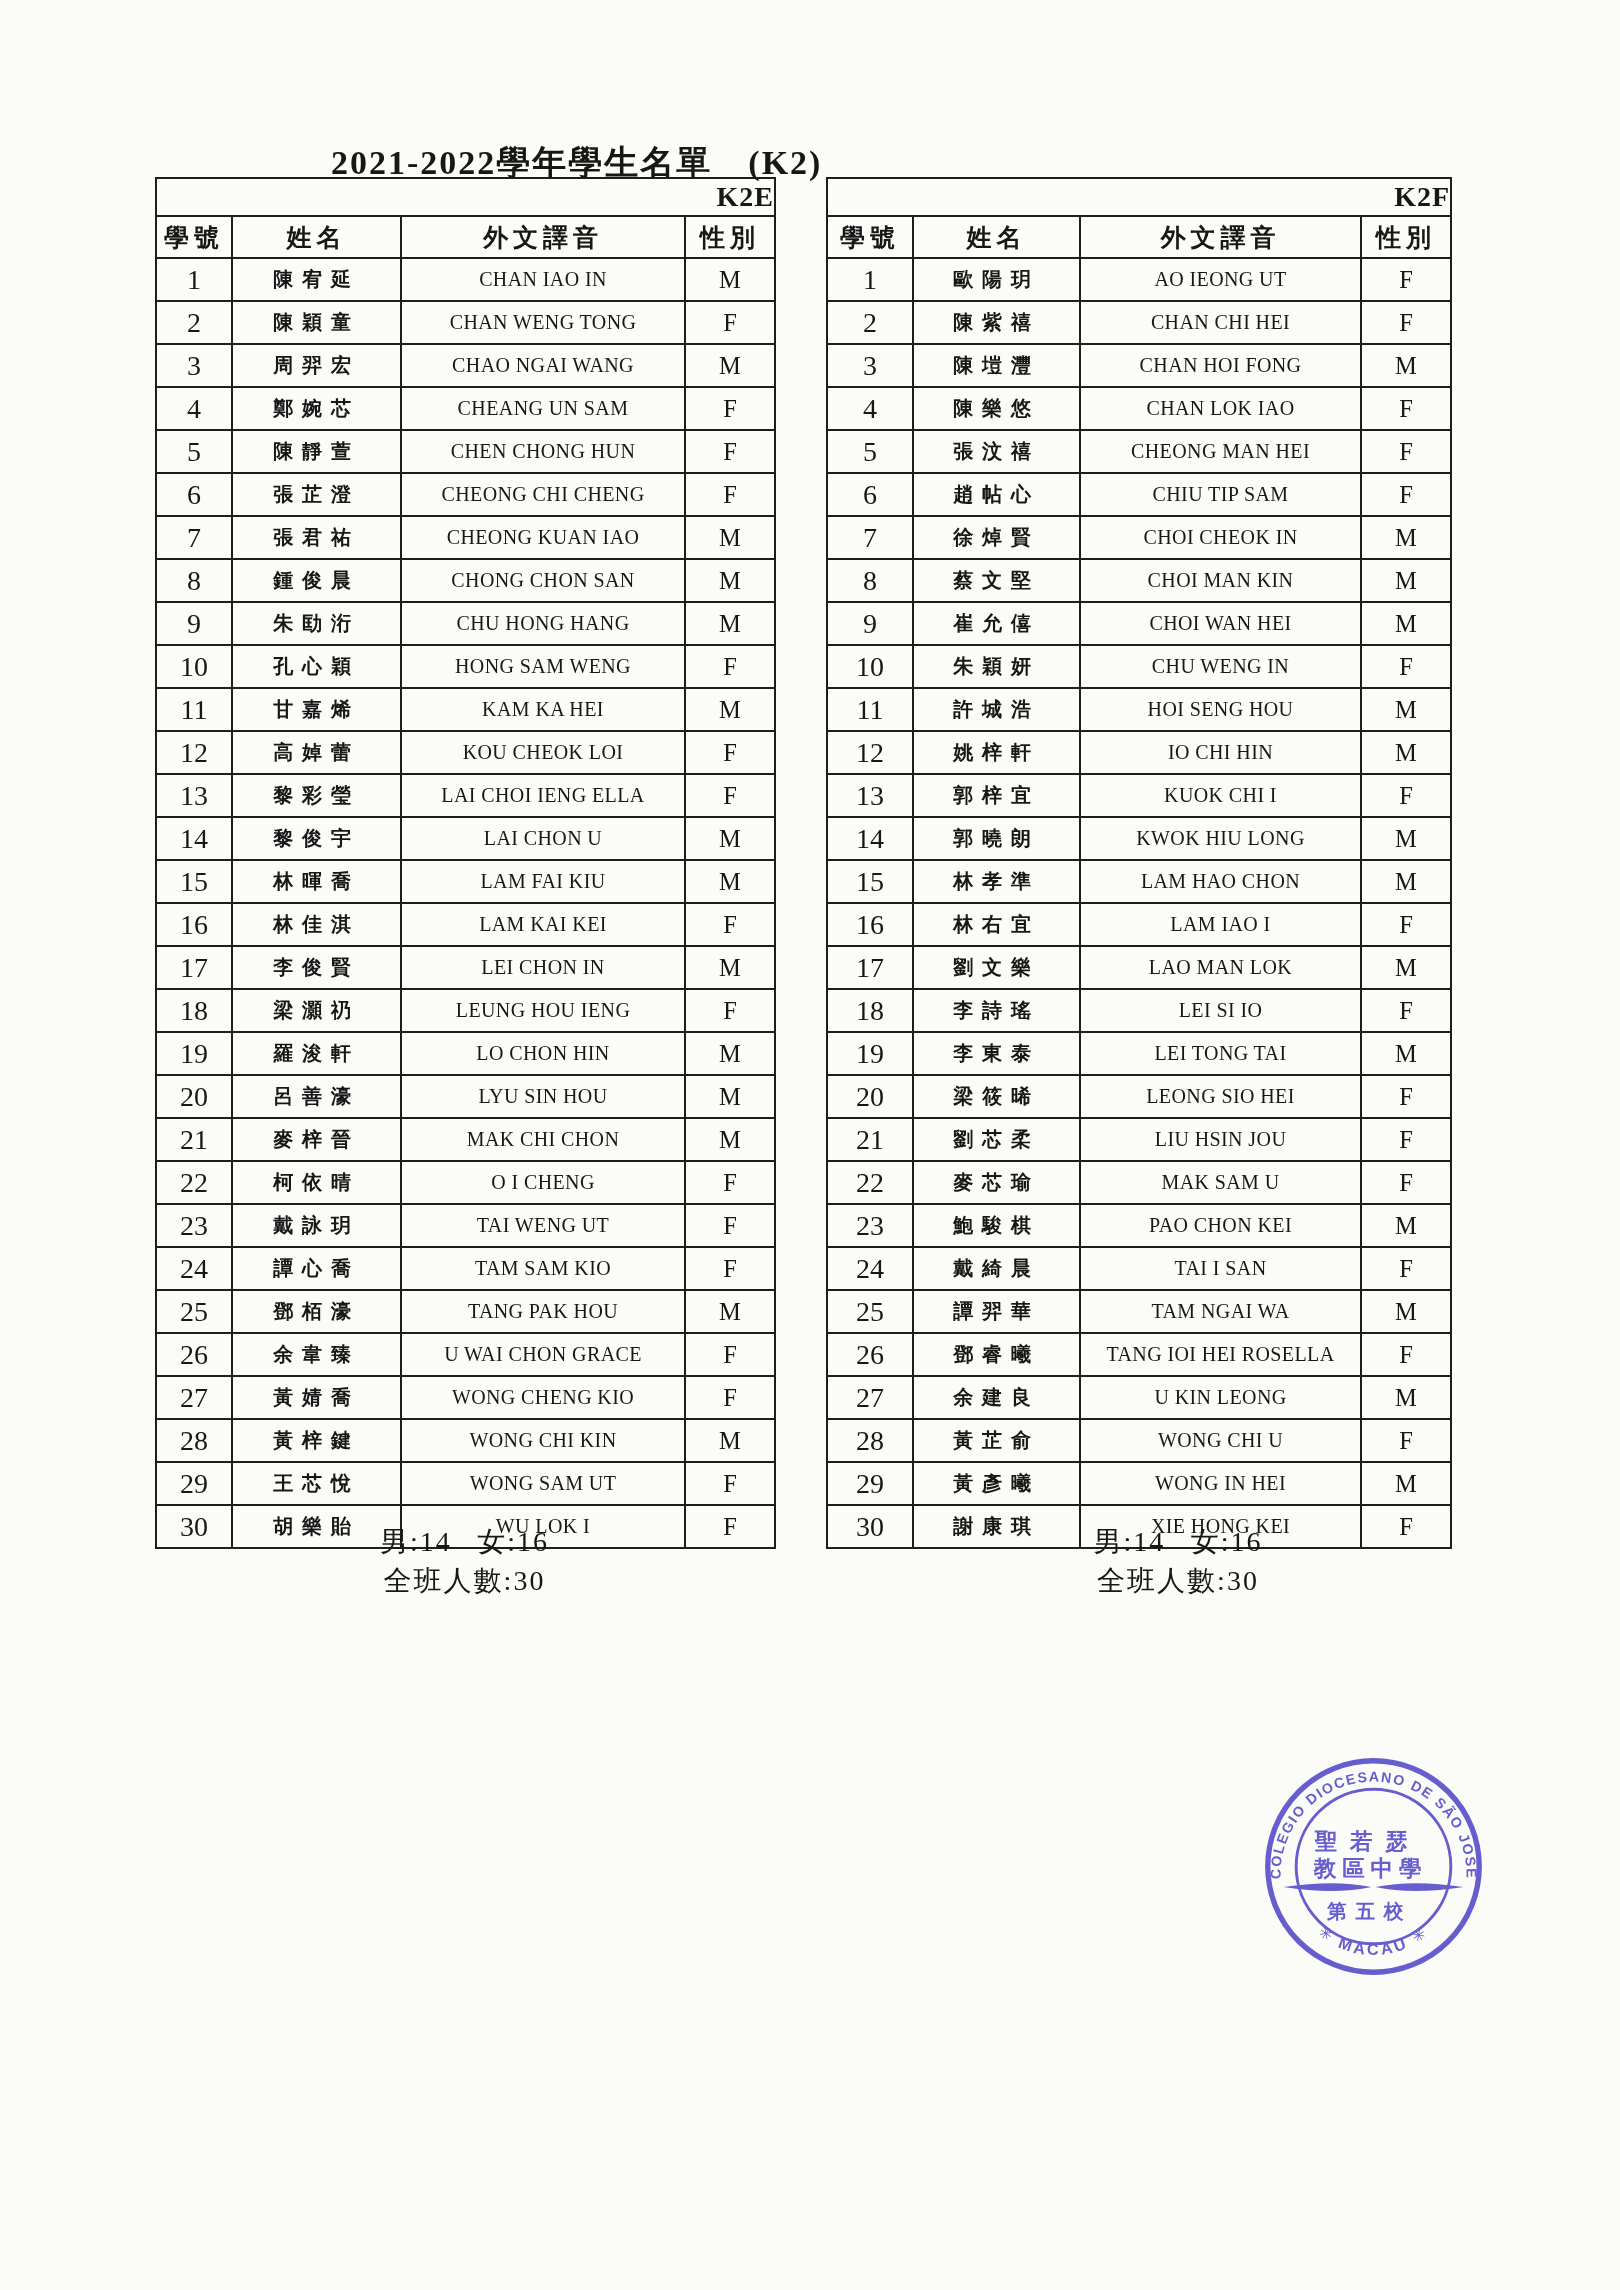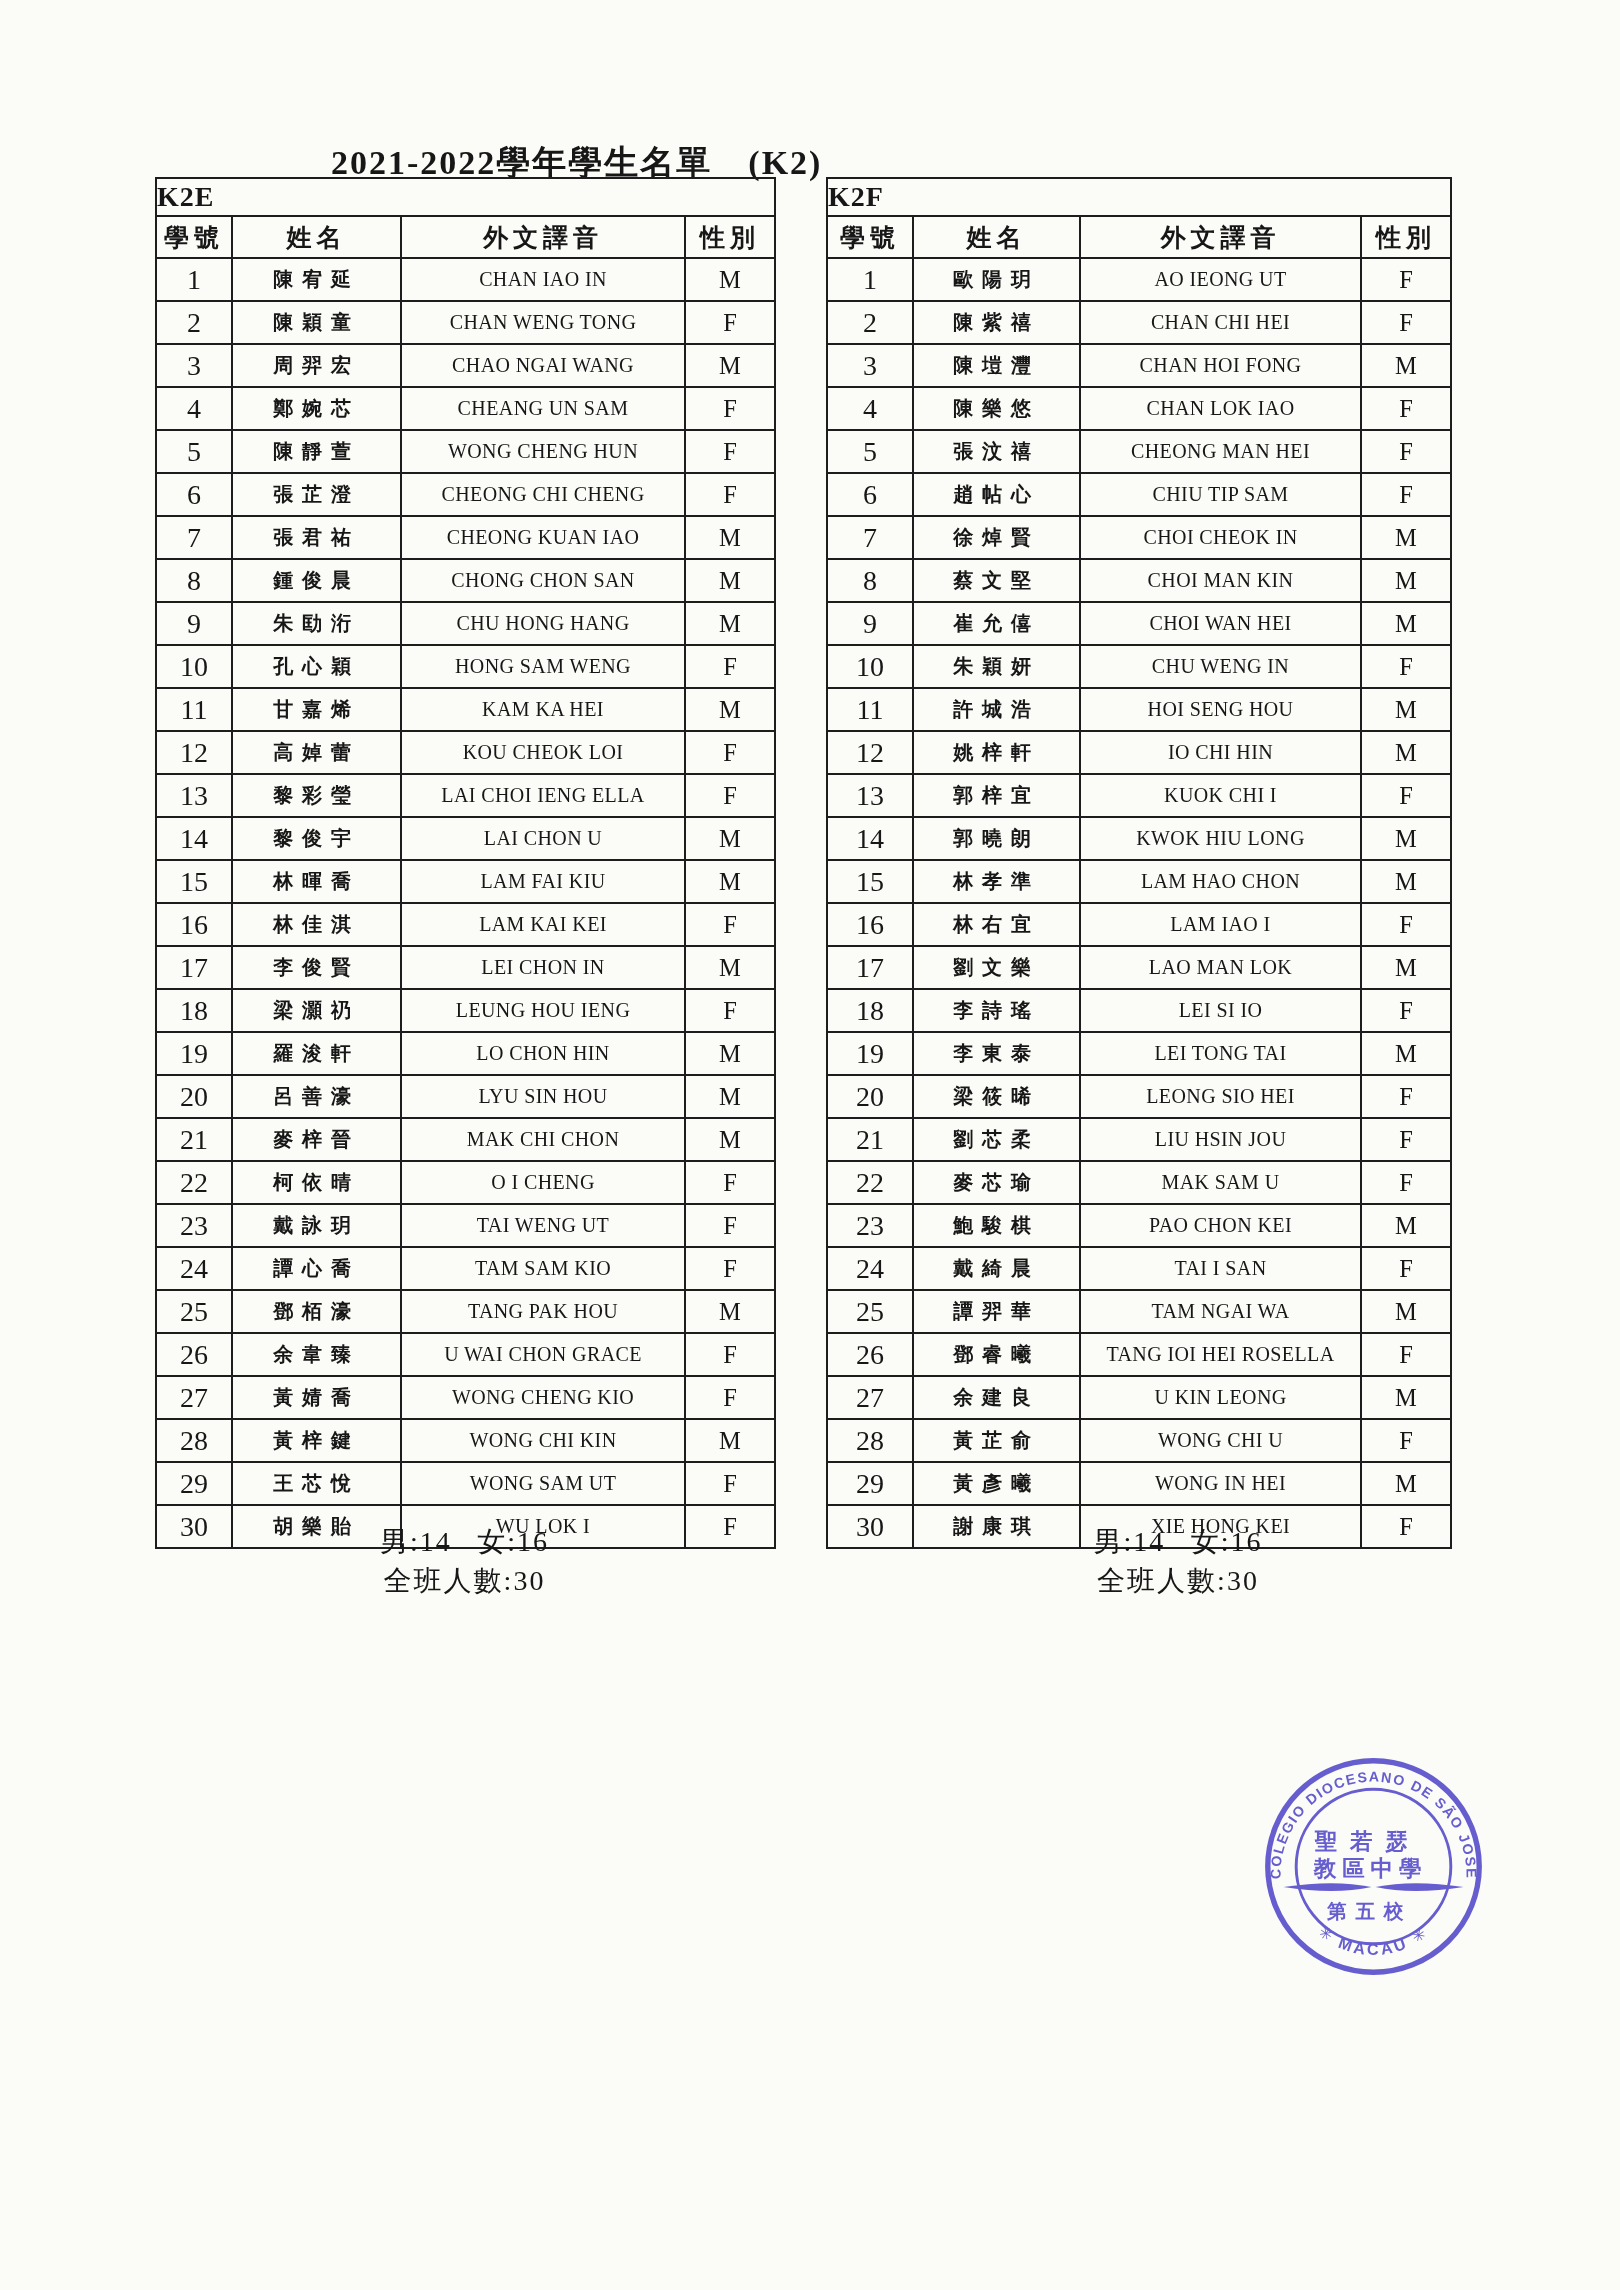--- a/index.html
+++ b/index.html
@@ -13,21 +13,21 @@
     position:absolute;left:331px;top:140px;
     font-size:34px;font-weight:600;letter-spacing:2px;white-space:pre;
   }
   table.roster{
     position:absolute;border-collapse:collapse;table-layout:fixed;
     background:transparent;
   }
   .roster th,.roster td{
     border:2.4px solid #1d1d1d;padding:0;white-space:nowrap;overflow:hidden;
   }
-  .roster .class-row th{height:36px;font-size:28px;font-weight:700;letter-spacing:1px;text-align:left;}
+  .roster .class-row th{height:36px;font-size:28px;font-weight:700;letter-spacing:1px;text-align:right;}
   .roster .head-row th{height:40px;font-size:25px;font-weight:700;letter-spacing:4.9px;text-align:center;}
   .roster tbody td{height:41px;}
   .col-no{text-align:center;font-size:28px;}
   .col-name{text-align:center;font-size:20px;font-weight:600;letter-spacing:8.8px;}
   .col-roman{text-align:center;font-size:20px;padding-left:4.9px;letter-spacing:0.4px;}
   .col-gender{text-align:center;font-size:24.5px;}
   
   #table-k2e .w-no{width:76px;} #table-k2e .w-name{width:169px;}
   #table-k2e .w-roman{width:284px;} #table-k2e .w-gender{width:90px;}
   
@@ -89,21 +89,21 @@
       </tr>
       <tr>
         <td class="col-no">4</td>
         <td class="col-name">鄭婉芯</td>
         <td class="col-roman">CHEANG UN SAM</td>
         <td class="col-gender">F</td>
       </tr>
       <tr>
         <td class="col-no">5</td>
         <td class="col-name">陳靜萱</td>
-        <td class="col-roman">WONG CHENG HUN</td>
+        <td class="col-roman">CHEN CHONG HUN</td>
         <td class="col-gender">F</td>
       </tr>
       <tr>
         <td class="col-no">6</td>
         <td class="col-name">張芷澄</td>
         <td class="col-roman">CHEONG CHI CHENG</td>
         <td class="col-gender">F</td>
       </tr>
       <tr>
         <td class="col-no">7</td>

